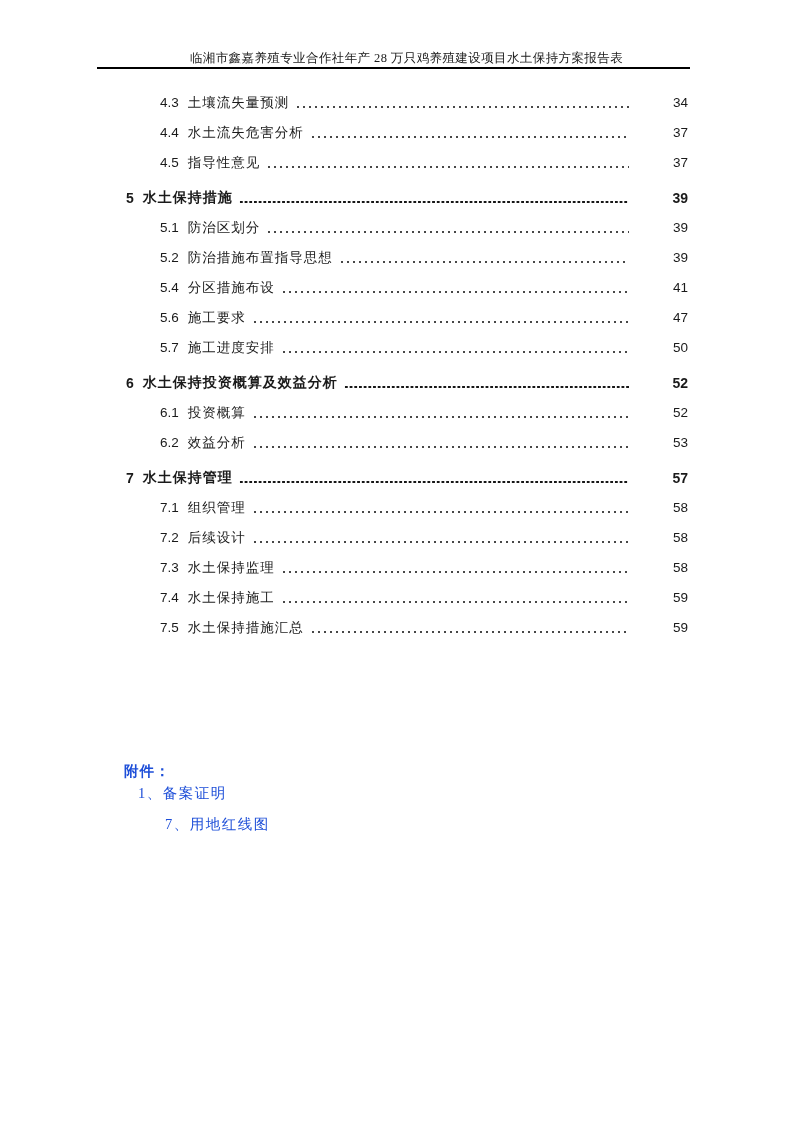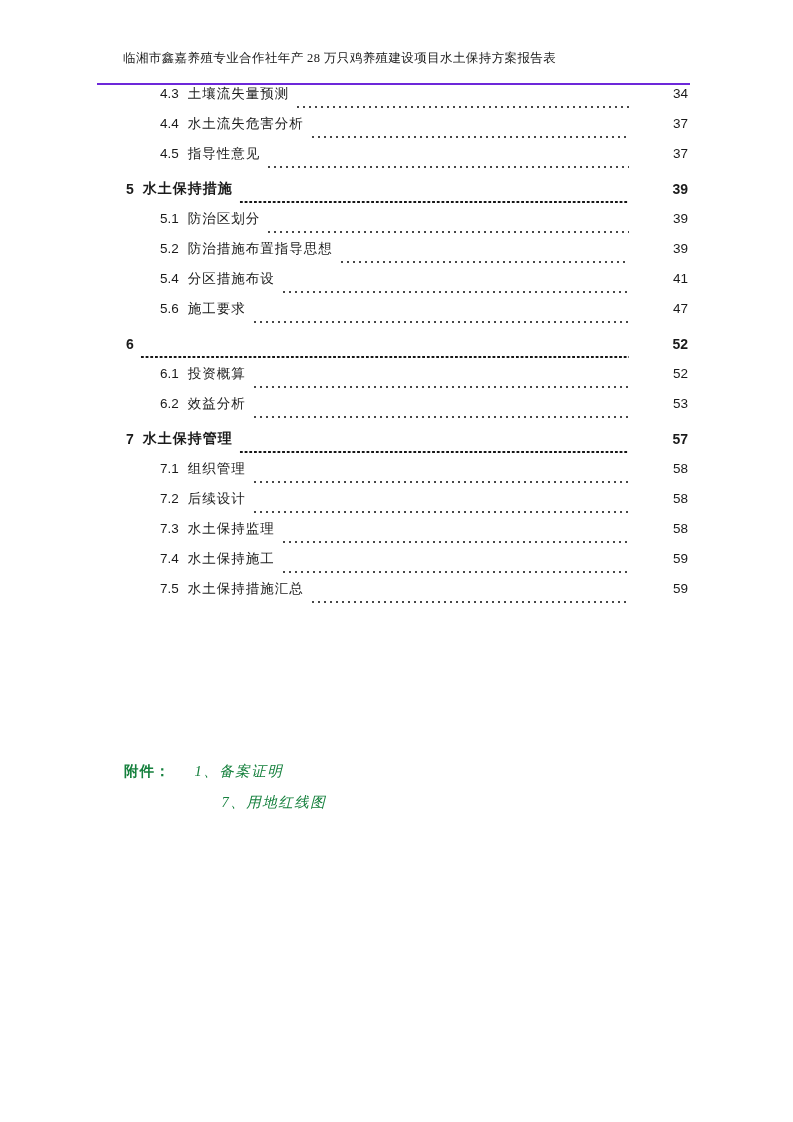--- a/index.html
+++ b/index.html
@@ -16,42 +16,43 @@
     color: #1f1f1f;
     font-family: "Liberation Sans", sans-serif;
   }
 
   
   .doc-header {
     position: absolute;
     left: 97px;
     top: 50px;
     width: 593px;
-    border-bottom: 2px solid #6d28d9;
-    padding-bottom: 16px;
+    border-bottom: 2px solid #000000;
+    padding-bottom: 0;
+    text-align: center;
   }
   .doc-header-text {
     font-family: "Liberation Serif", serif;
     font-size: 12.5px;
     color: #1a1a1a;
     padding-left: 26px;
     letter-spacing: 0.4px;
     white-space: nowrap;
   }
 
   
   .toc {
     position: absolute;
     left: 97px;
     top: 86px;
     width: 591px;
   }
   .toc-row {
     display: flex;
-    align-items: flex-start;
+    align-items: flex-end;
     height: 30px;
     font-size: 13.5px;
     color: #1a1a1a;
   }
   .toc-row.l2 { padding-left: 63px; }
   .toc-row.l1 {
     padding-left: 29px;
     font-weight: bold;
     font-size: 14px;
     margin-top: 5px;
@@ -94,29 +95,30 @@
   }
 
   
   .attachments {
     position: absolute;
     left: 124px;
     top: 760px;
     display: flex;
     align-items: flex-start;
     font-size: 14.5px;
-    color: #15803d;
+    color: #1d4ed8;
     font-family: "Liberation Serif", serif;
+    flex-direction: column;
   }
   .att-label {
     font-weight: bold;
     letter-spacing: 1px;
     line-height: 22px;
   }
-  .att-items { margin-left: 24px; font-style: italic; }
+  .att-items { margin-left: 14px; }
   .att-item {
     height: 31px;
     line-height: 22px;
     letter-spacing: 1.5px;
     white-space: nowrap;
   }
   .att-item.indent2 { padding-left: 27px; }
 </style>
 </head>
 <body>
@@ -169,22 +171,29 @@
     <span class="toc-title">分区措施布设</span>
     <span class="leader"></span>
     <span class="toc-page">41</span>
   </div>
       <div class="toc-row l2">
     <span class="toc-num">5.6</span>
     <span class="toc-title">施工要求</span>
     <span class="leader"></span>
     <span class="toc-page">47</span>
   </div>
+      <div class="toc-row l2">
+    <span class="toc-num">5.7</span>
+    <span class="toc-title">施工进度安排</span>
+    <span class="leader"></span>
+    <span class="toc-page">50</span>
+  </div>
       <div class="toc-row l1">
     <span class="toc-num">6</span>
+    <span class="toc-title">水土保持投资概算及效益分析</span>
     <span class="leader"></span>
     <span class="toc-page">52</span>
   </div>
       <div class="toc-row l2">
     <span class="toc-num">6.1</span>
     <span class="toc-title">投资概算</span>
     <span class="leader"></span>
     <span class="toc-page">52</span>
   </div>
       <div class="toc-row l2">

